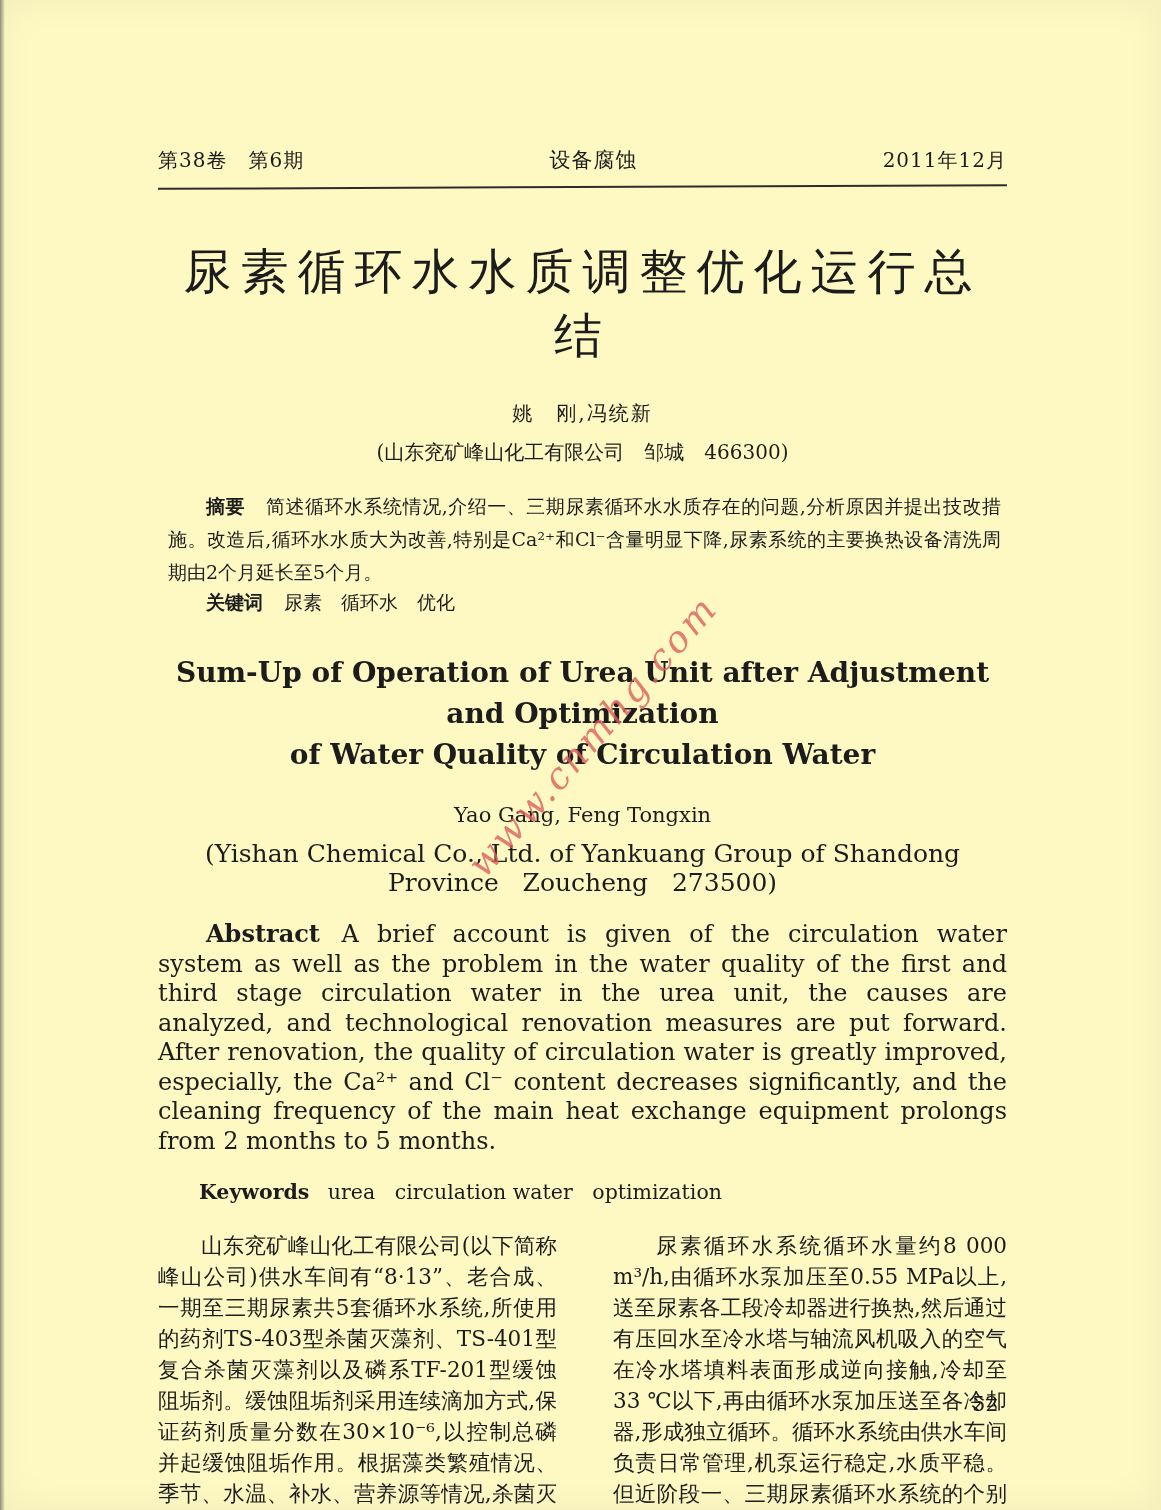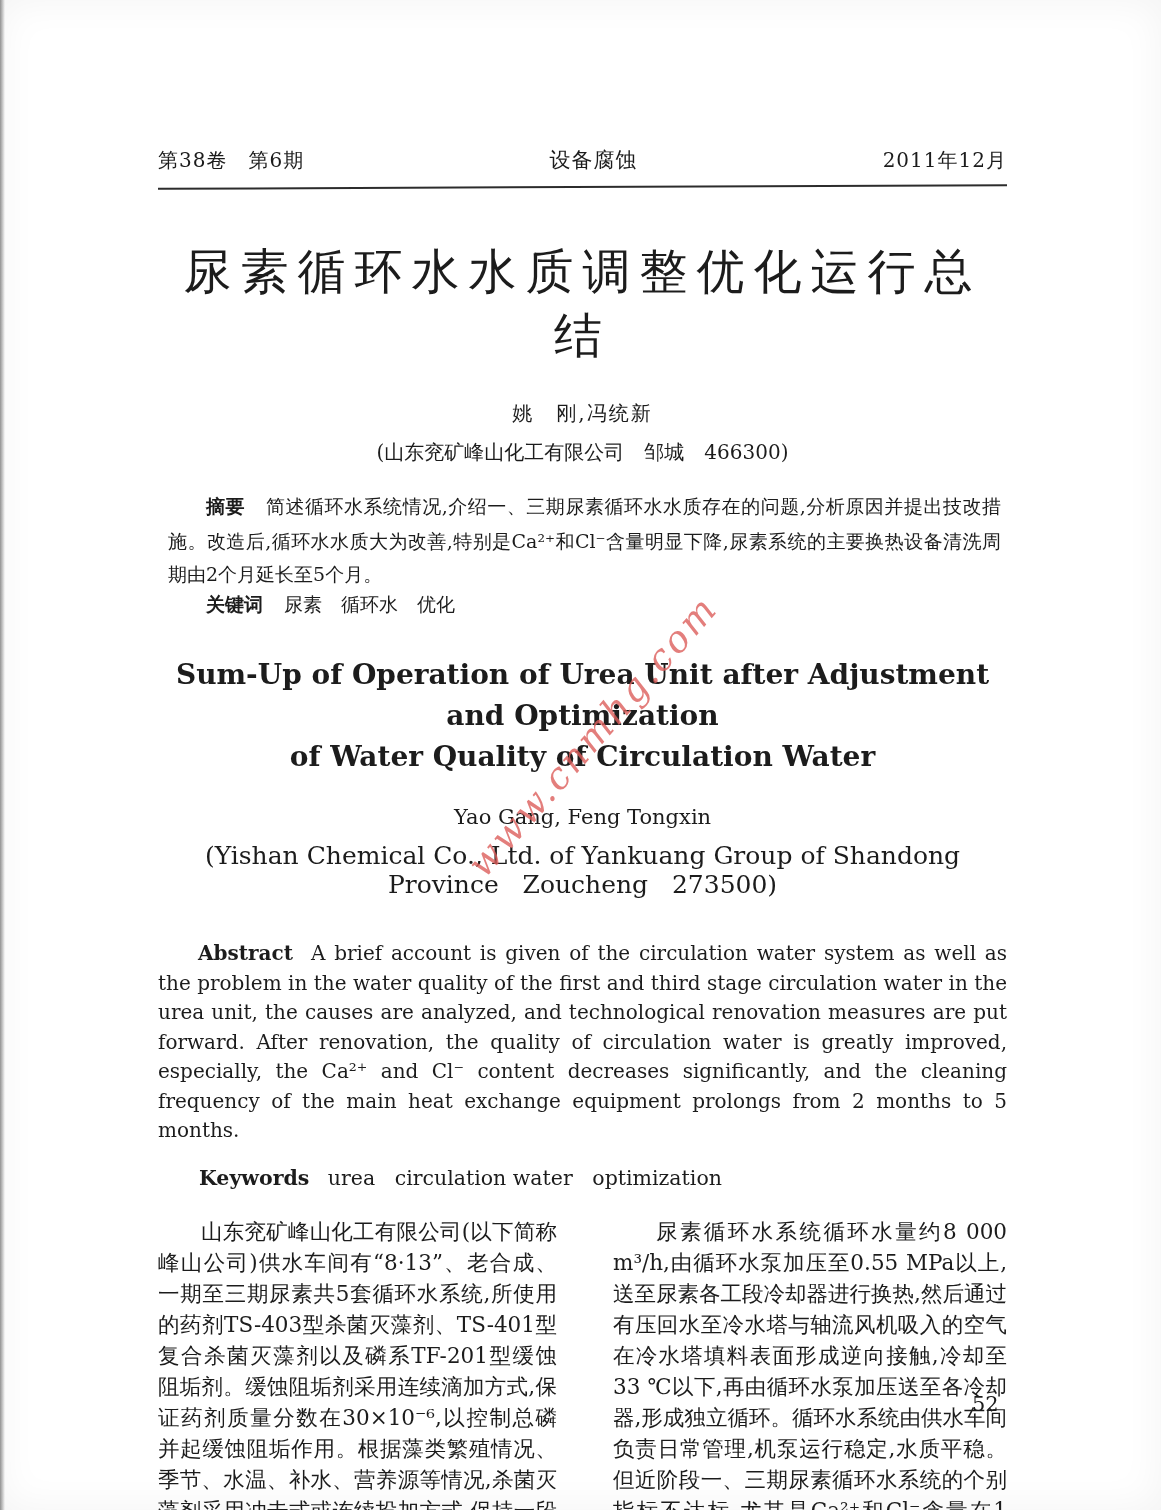--- a/index.html
+++ b/index.html
@@ -1,21 +1,21 @@
 <!DOCTYPE html>
 <html><head>
 <meta charset="utf-8">
 <style>
   html, body { margin: 0; padding: 0; background: #d8d8d4; }
   .page {
     position: relative;
     width: 1161px;
     height: 1510px;
     margin: 0 auto;
-    background: #ffffff;
+    background: #fef9c3;
     color: #1c1c1c;
     font-family: "DejaVu Serif", "Liberation Serif", serif;
     overflow: hidden;
     box-shadow: inset 0 0 40px rgba(0,0,0,0.05);
   }
   .page::before {
     content: "";
     position: absolute;
     left: 0; top: 0; bottom: 0;
     width: 5px;
@@ -54,36 +54,36 @@
 
   
   .abs-zh {
     margin: 24px 6px 0 10px;
     font-size: 19px;
     line-height: 33px;
     text-align: justify;
     text-indent: 2em;
   }
   .kw-zh { margin: 1px 6px 0 10px; font-size: 19px; text-indent: 2em; }
-  .label-zh { font-weight: bold; margin-right: 1.1em; font-family: Liberation Mono, monospace; }
+  .label-zh { font-weight: bold; margin-right: 1.1em; font-family: Liberation Serif, serif; }
 
   
   .title-en {
     margin-top: 36px;
     text-align: center;
     font-weight: bold;
     font-size: 28px;
     line-height: 41px;
   }
   .authors-en { margin-top: 28px; text-align: center; font-size: 21px; }
   .affiliation-en { margin-top: 12px; text-align: center; font-size: 25px; }
 
   .abs-en {
-    margin-top: 40px;
-    font-size: 20px;
+    margin-top: 22px;
+    font-size: 24px;
     line-height: 29.5px;
     text-align: justify;
     text-indent: 2em;
   }
   .kw-en { margin-top: 3px; font-size: 20.5px; text-indent: 2em; }
   .label-en { font-weight: bold; margin-right: 0.9em; }
   .prewrap { white-space: pre-wrap; }
 
   
   .columns {

